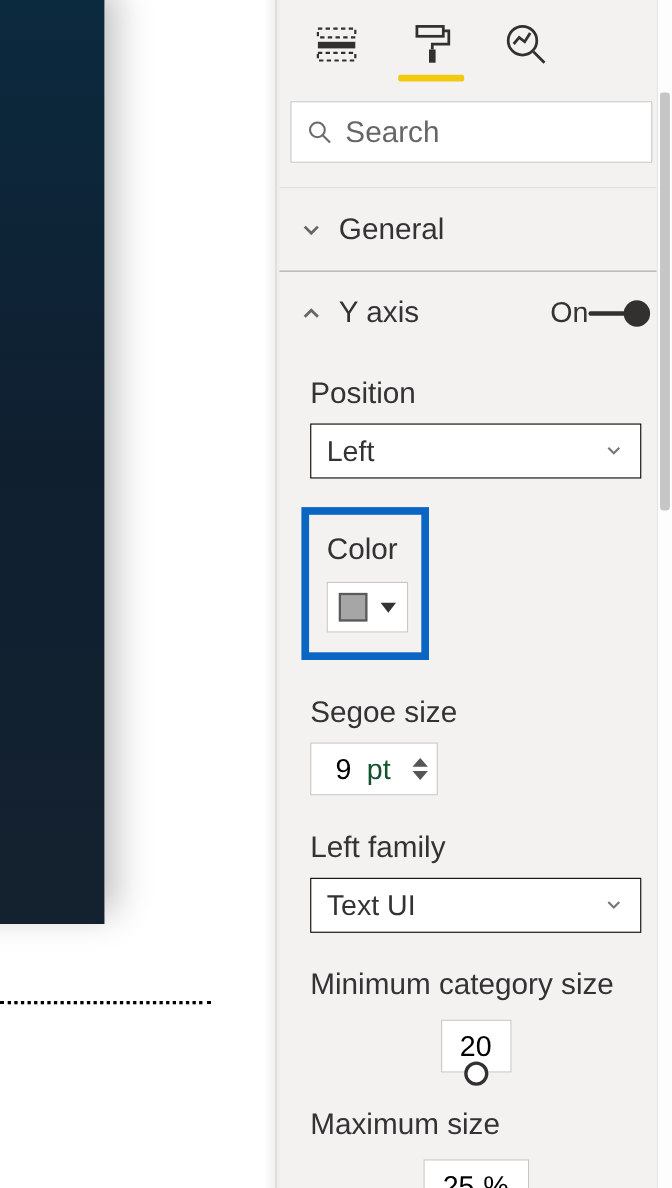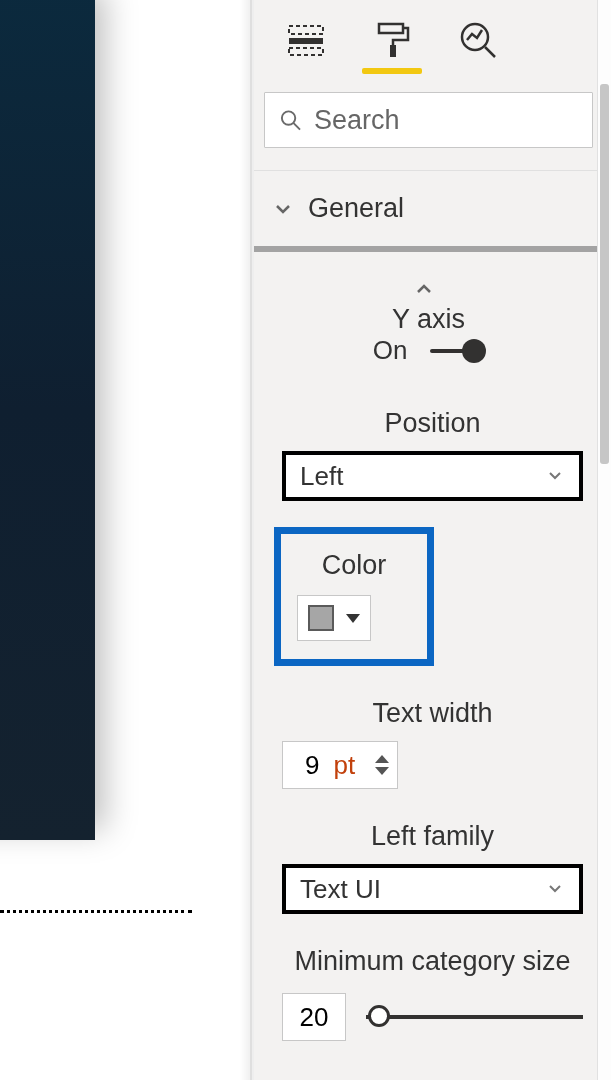--- a/index.html
+++ b/index.html
@@ -58,66 +58,66 @@
     .search-svg { width:26px; height:26px; margin-right:12px; color:#6a6a6a; }
     .search-input { border:none; outline:none; font-size:27px; width:100%; background:transparent; color:#555; }
     .search-input::placeholder { color:#666; }
 
     
     .sep { margin-top: 22px; height: 1px; background: #e0e0e0; }
 
     
     .section-head {
       display:flex; align-items:center; padding: 22px 22px 22px 14px;
-      font-size:27px; color:#333; border-bottom:6px solid #a3a3a3;
-    }
-    .section-head.last { border-bottom: none; flex-direction: column; }
+      font-size:27px; color:#333; border-bottom:1px solid #a3a3a3;
+    }
+    .section-head.last { border-bottom: none; }
     .chev { width:30px; height:30px; display:inline-flex; align-items:center; justify-content:center; margin-right:10px; }
     .spacer { flex:1; }
     
-    .toggle-wrap { display:flex; align-items:center; gap:23px; }
+    .toggle-wrap { display:flex; align-items:center; gap:0; }
     .toggle-text { font-size:26px; color:#333; }
     .toggle { position:relative; width:54px; height:4px; background:#323130; border-radius:2px; }
     .toggle .knob { position:absolute; top:-10px; width:24px; height:24px; background:#323130; border-radius:50%; right:-2px; }
 
     
     .section-body { padding: 20px 28px 24px 28px; }
-    .field-label { font-size:27px; color:#333; margin-bottom:12px;text-align:center; }
+    .field-label { font-size:27px; color:#333; margin-bottom:12px; }
 
     
     .dropdown {
-      height:50px; width:100%; background:#fff; border:4px solid #000000;
+      height:50px; width:100%; background:#fff; border:1px solid #000000;
       display:flex; align-items:center; padding:0 14px; font-size:26px; color:#333;
     }
     .dropdown .caret { margin-left:auto; }
 
     
-    .color-highlight { border:7px solid #0b66c3; padding: 16px 16px 18px 16px; width: 160px; margin-left:-8px; margin-top:26px; }
+    .color-highlight { border:7px solid #0b66c3; padding: 16px 16px 18px 16px; width: 116px; margin-left:-8px; margin-top:26px; }
     .color-highlight .field-label { margin-bottom:14px; }
     .color-picker {
       display:inline-flex; align-items:center; background:#fff; border:1px solid #c7c7c7;
       height:46px; padding:0 10px; gap:12px;
     }
     .swatch { width:26px; height:26px; background:#a6a6a6; border:2px solid #5a5a5a; }
     .caret-dn { width:0; height:0; border-left:7px solid transparent; border-right:7px solid transparent; border-top:9px solid #333; }
 
     
     .stepper {
       display:inline-flex; align-items:center; background:#fff; border:1px solid #c7c7c7;
       height:48px; padding: 0 8px 0 22px; gap:10px;
     }
     .stepper .val { font-size:26px; }
-    .stepper .unit { font-size:26px; color:#c2410c; margin-left:4px; }
+    .stepper .unit { font-size:26px; color:#14532d; margin-left:4px; }
     .stepper .arrows { display:flex; flex-direction:column; margin-left:10px; }
     .arrow-up, .arrow-down { width:0; height:0; border-left:7px solid transparent; border-right:7px solid transparent; }
     .arrow-up { border-bottom:8px solid #555; margin-bottom:4px; }
     .arrow-down { border-top:8px solid #555; }
 
     
-    .slider-row { display:flex; align-items:center; gap:20px; margin-top:16px; }
+    .slider-row { display:flex; align-items:center; margin-top:16px;flex-direction:column; }
     .num-input {
       background:#fff; border:1px solid #c7c7c7; height:48px; padding:0 12px;
       display:inline-flex; align-items:center; font-size:26px; min-width:64px; justify-content:center;
     }
     .num-input.wide { min-width:96px; gap:8px; }
     .slider { position:relative; flex:1; height:4px; background:#323130; }
     .slider .handle { position:absolute; top:-10px; width:22px; height:22px; border:3px solid #323130; background:#fff; border-radius:50%; transform:translateX(-50%); }
 
     
     .gap-sm { height: 32px; }
@@ -211,21 +211,21 @@
       <div class="field-label">Color</div>
       <div class="color-picker">
         <span class="swatch" style="background:#a6a6a6"></span>
         <span class="caret-dn"></span>
       </div>
     </div>
 
     <div class="gap-sm"></div>
 
     
-    <div class="field-label">Text width</div>
+    <div class="field-label">Segoe size</div>
     <div class="stepper">
       <span class="val">9</span>
       <span class="unit">pt</span>
       <span class="arrows">
         <span class="arrow-up"></span>
         <span class="arrow-down"></span>
       </span>
     </div>
 
     <div class="gap-sm"></div>
@@ -250,20 +250,21 @@
         <span>20</span>
       </span>
       <div class="slider">
         <span class="handle" style="left:6%"></span>
       </div>
     </div>
 
     <div class="gap-sm"></div>
 
     
+    <div class="field-label">Maximum size</div>
     <div class="slider-row">
       <span class="num-input wide">
         <span>25</span>
         <span>%</span>
       </span>
       <div class="slider">
         <span class="handle" style="left:26%"></span>
       </div>
     </div>
 

